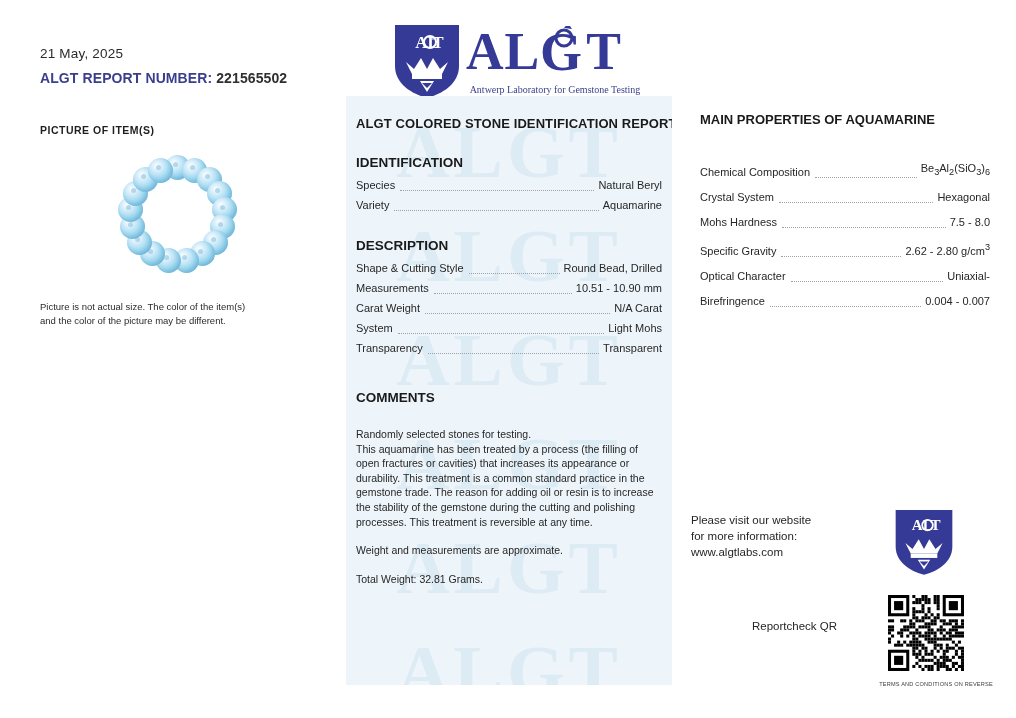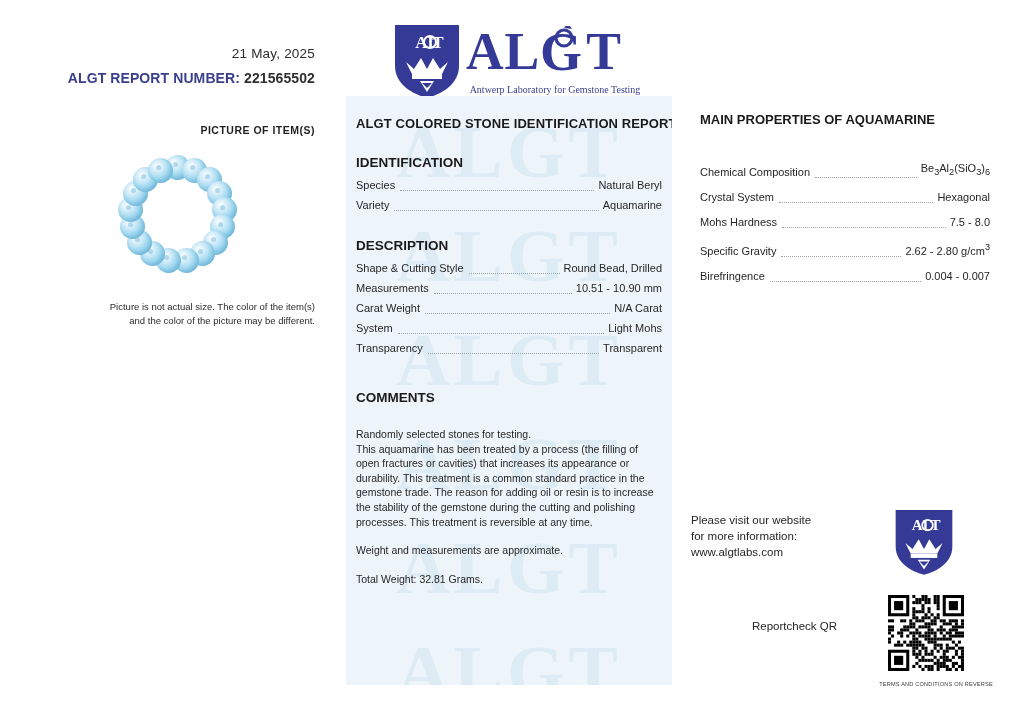--- a/index.html
+++ b/index.html
@@ -15,21 +15,21 @@
     color: #231f20;
     overflow: hidden;
   }
 
   
   .left-col {
     position: absolute;
     left: 40px;
     top: 46px;
     width: 275px;
-    text-align: right;
+    text-align: left;
   }
   .report-date {
     font-size: 13.5px;
     color: #2b2b2b;
     letter-spacing: .2px;
   }
   .report-number-line {
     margin-top: 9px;
     font-size: 14px;
     font-weight: bold;
@@ -401,20 +401,25 @@
       </div>
       <div class="row">
         <span class="lbl">Mohs Hardness</span>
         <span class="leader"></span>
         <span class="val">7.5 - 8.0</span>
       </div>
       <div class="row">
         <span class="lbl">Specific Gravity</span>
         <span class="leader"></span>
         <span class="val">2.62 - 2.80 g/cm<sup>3</sup></span>
+      </div>
+      <div class="row">
+        <span class="lbl">Optical Character</span>
+        <span class="leader"></span>
+        <span class="val">Uniaxial-</span>
       </div>
       <div class="row">
         <span class="lbl">Birefringence</span>
         <span class="leader"></span>
         <span class="val">0.004 - 0.007</span>
       </div>
     </div>
 </div>
 
 <div class="website-block">

